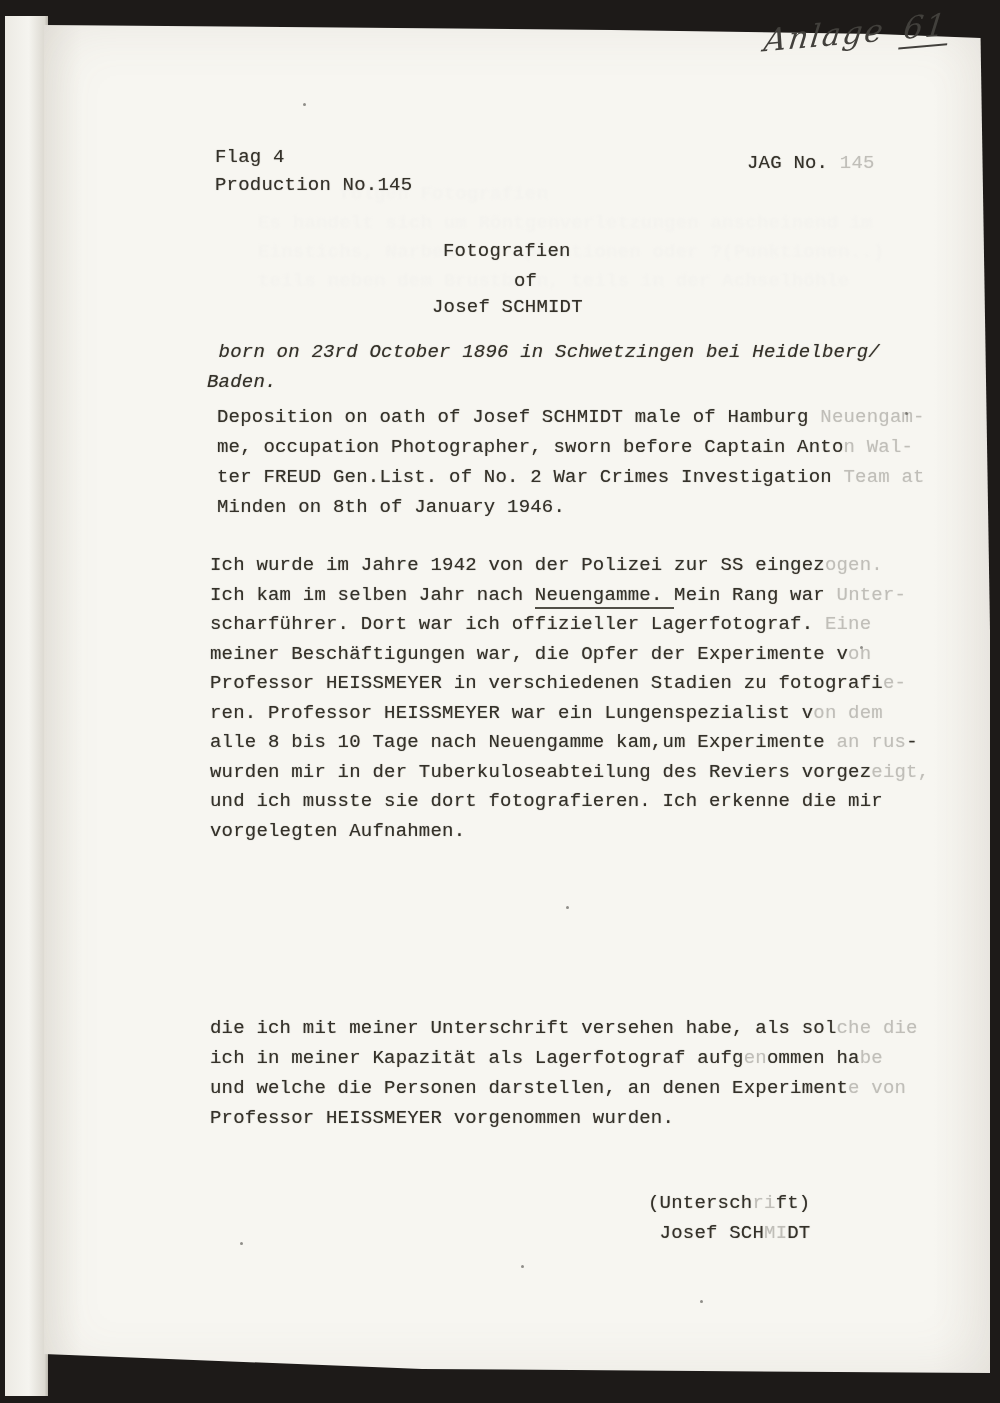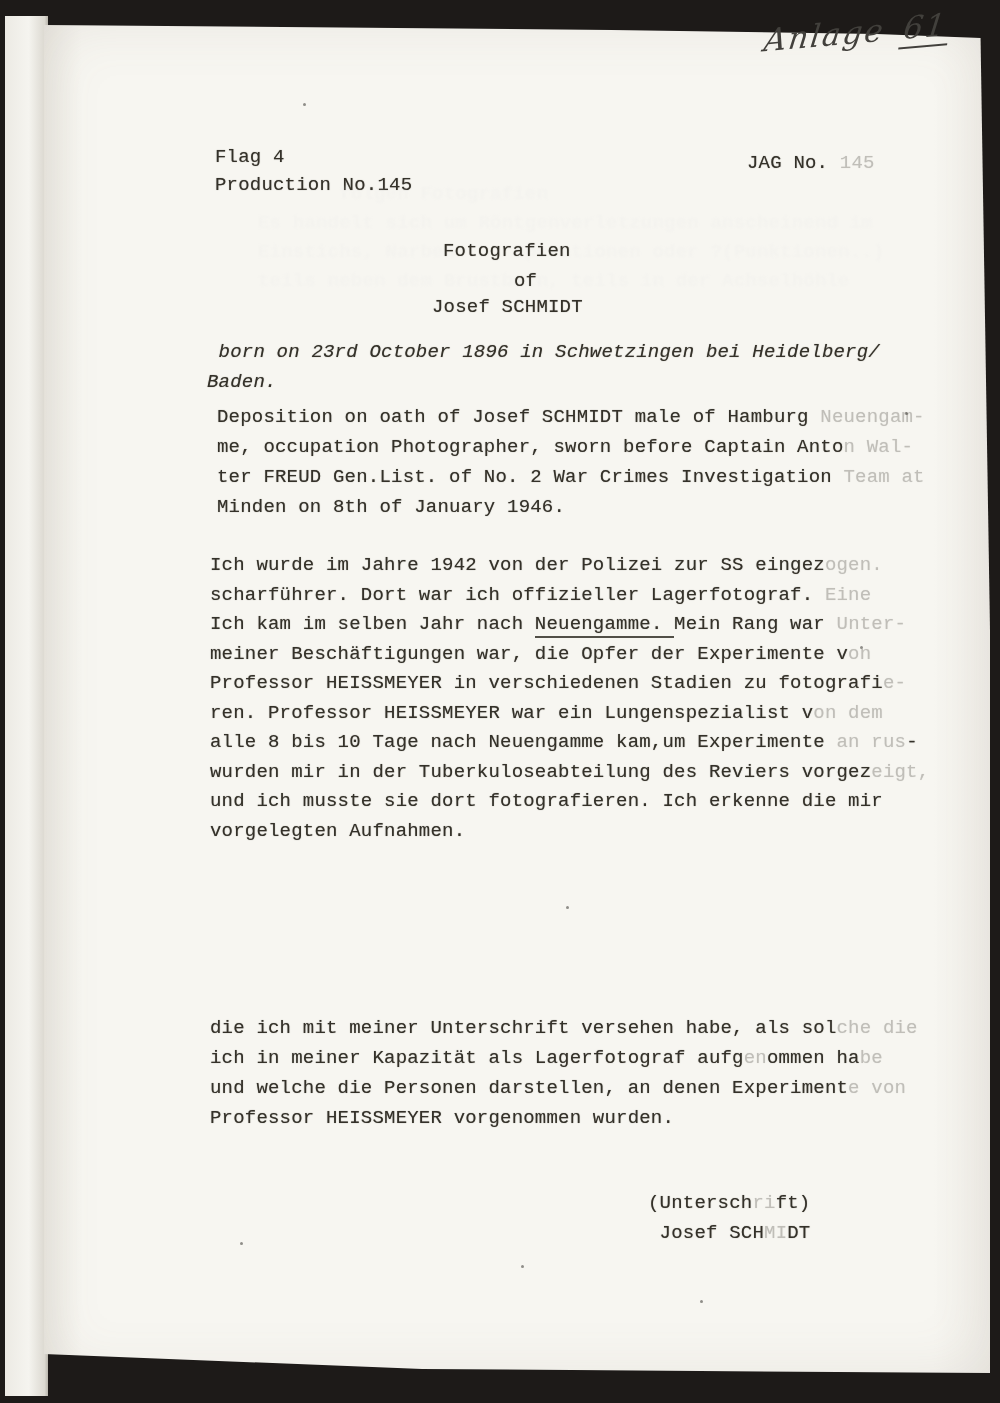--- a/index.html
+++ b/index.html
@@ -77,22 +77,22 @@
         <div class="tline"><span>Baden.</span></div>
       </div>
       <div class="block" style="left: 210px; top: 402px; margin-left: 7px;">
         <div class="tline"><span>Deposition on oath of Josef SCHMIDT male of Hamburg </span><span class="faded">Neuengam-</span></div>
         <div class="tline"><span>me, occupation Photographer, sworn before Captain Anto</span><span class="faded">n Wal-</span></div>
         <div class="tline"><span>ter FREUD Gen.List. of No. 2 War Crimes Investigation </span><span class="faded">Team at</span></div>
         <div class="tline"><span>Minden on 8th of January 1946.</span></div>
       </div>
       <div class="block" style="left: 210px; top: 545px; line-height: 29.5px; margin-top: 6px;">
         <div class="tline"><span>Ich wurde im Jahre 1942 von der Polizei zur SS eingez</span><span class="faded">ogen.</span></div>
+        <div class="tline"><span>Ich kam im selben Jahr nach </span><span class="underl">Neuengamme. </span><span>Mein Rang war </span><span class="faded">Unter-</span></div>
         <div class="tline"><span>scharführer. Dort war ich offizieller Lagerfotograf. </span><span class="faded">Eine</span></div>
-        <div class="tline"><span>Ich kam im selben Jahr nach </span><span class="underl">Neuengamme. </span><span>Mein Rang war </span><span class="faded">Unter-</span></div>
         <div class="tline"><span>meiner Beschäftigungen war, die Opfer der Experimente v</span><span class="faded">on</span></div>
         <div class="tline"><span>Professor HEISSMEYER in verschiedenen Stadien zu fotografi</span><span class="faded">e-</span></div>
         <div class="tline"><span>ren. Professor HEISSMEYER war ein Lungenspezialist v</span><span class="faded">on dem</span></div>
         <div class="tline"><span>alle 8 bis 10 Tage nach Neuengamme kam,um Experimente </span><span class="faded">an rus</span><span>-</span></div>
         <div class="tline"><span>wurden mir in der Tuberkuloseabteilung des Reviers vorgez</span><span class="faded">eigt,</span></div>
         <div class="tline"><span>und ich musste sie dort fotografieren. Ich erkenne die mir</span></div>
         <div class="tline"><span>vorgelegten Aufnahmen.</span></div>
       </div>
       <div class="block" style="left: 210px; top: 1013px;">
         <div class="tline"><span>die ich mit meiner Unterschrift versehen habe, als sol</span><span class="faded">che die</span></div>

